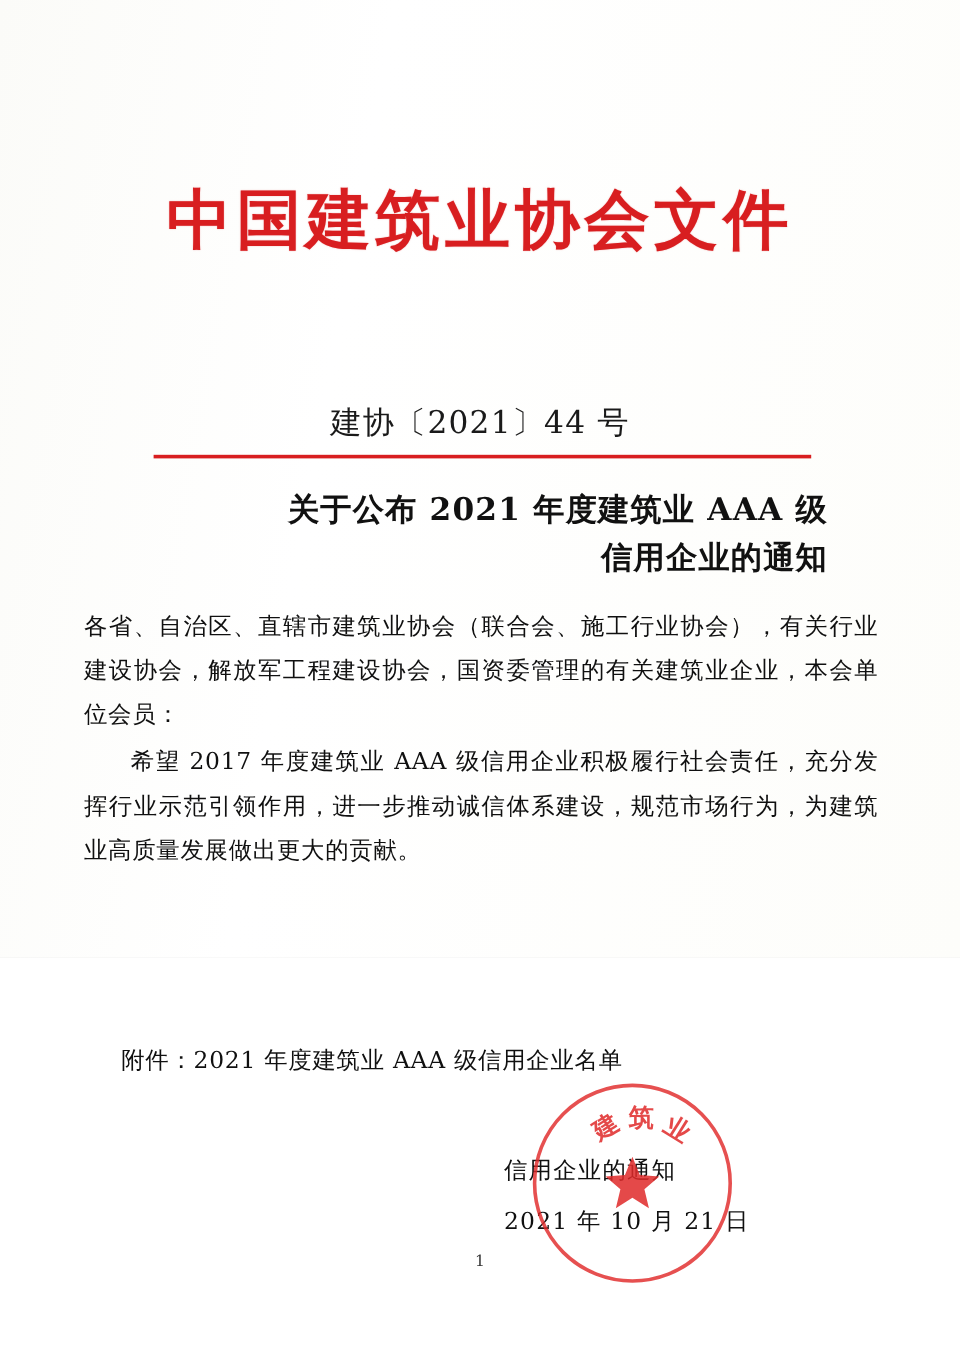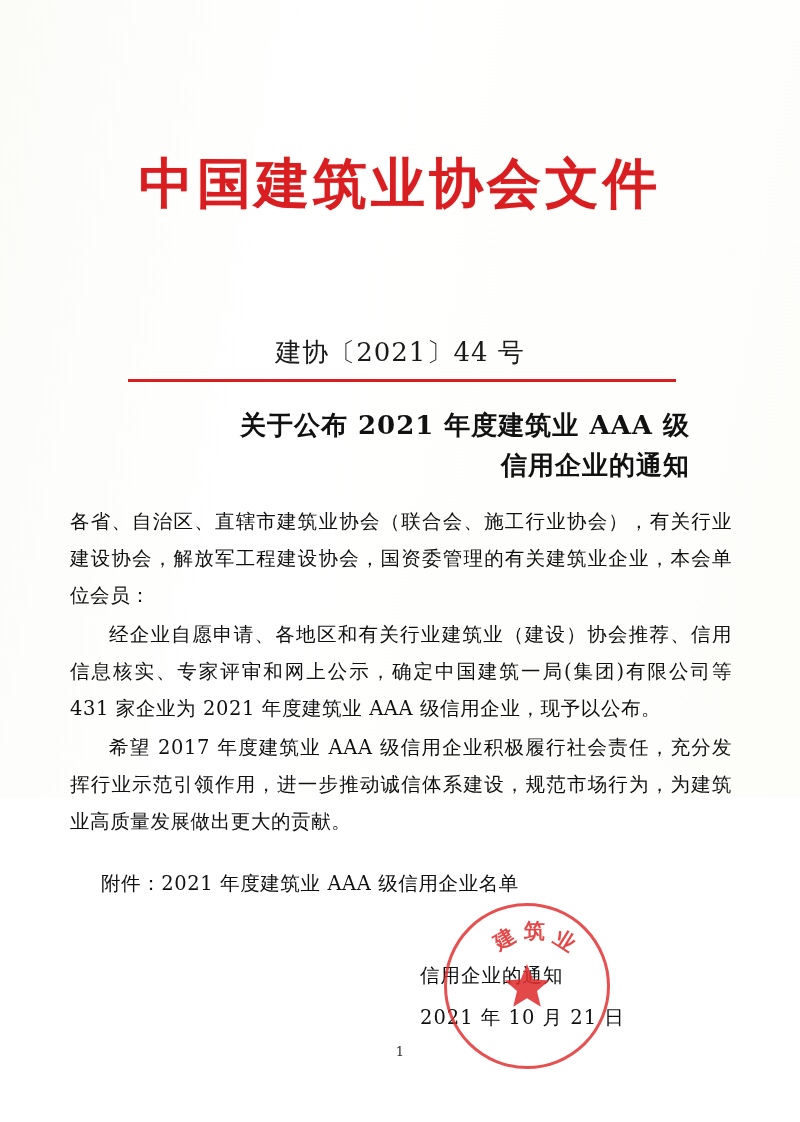--- a/index.html
+++ b/index.html
@@ -186,21 +186,20 @@
 
   <div class="red-rule"></div>
 
   <div class="subject">
     <span>关于公布 2021 年度建筑业 AAA 级</span>
     <span class="line2">信用企业的通知</span>
   </div>
 
   <div class="body-text">
     <p>各省、自治区、直辖市建筑业协会（联合会、施工行业协会），有关行业建设协会，解放军工程建设协会，国资委管理的有关建筑业企业，本会单位会员：</p>
-    <p class="indent">经企业自愿申请、各地区和有关行业建筑业（建设）协会推荐、信用信息核实、专家评审和网上公示，确定中国建筑一局(集团)有限公司等 431 家企业为 2021 年度建筑业 AAA 级信用企业，现予以公布。</p>
     <p class="indent">希望 2017 年度建筑业 AAA 级信用企业积极履行社会责任，充分发挥行业示范引领作用，进一步推动诚信体系建设，规范市场行为，为建筑业高质量发展做出更大的贡献。</p>
   </div>
 
   <div class="attachment">附件：2021 年度建筑业 AAA 级信用企业名单</div>
 
   <div class="signature">
     <span class="org">信用企业的通知</span>
     <span class="date">2021 年 10 月 21 日</span>
   </div>
 

